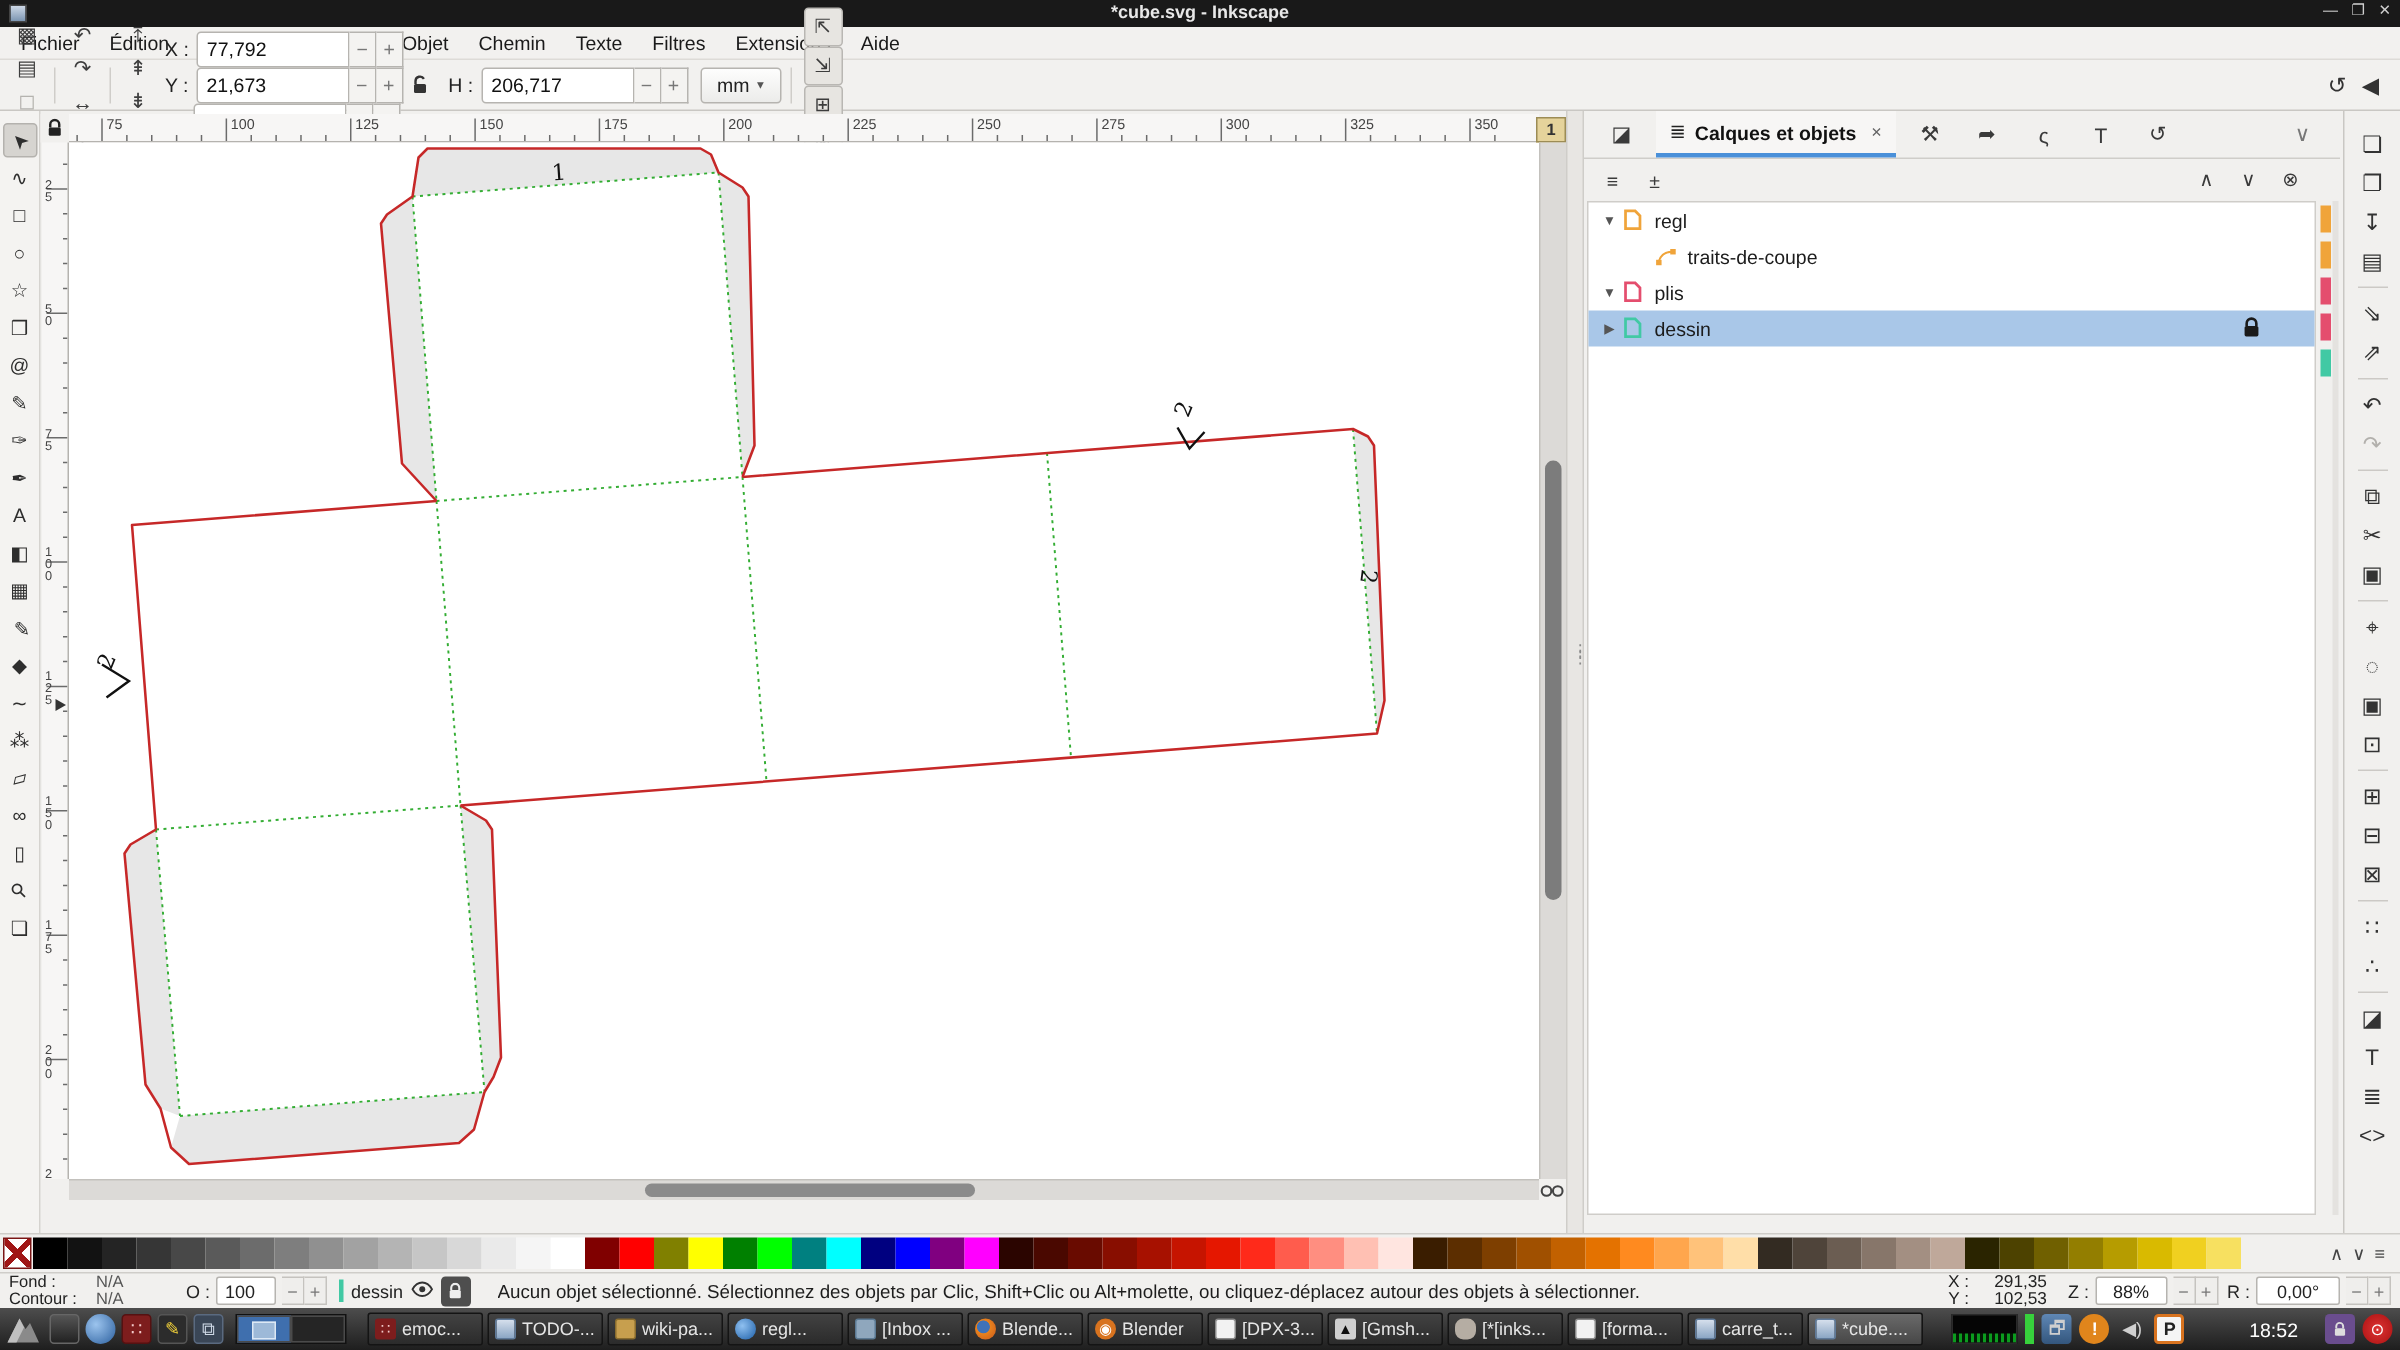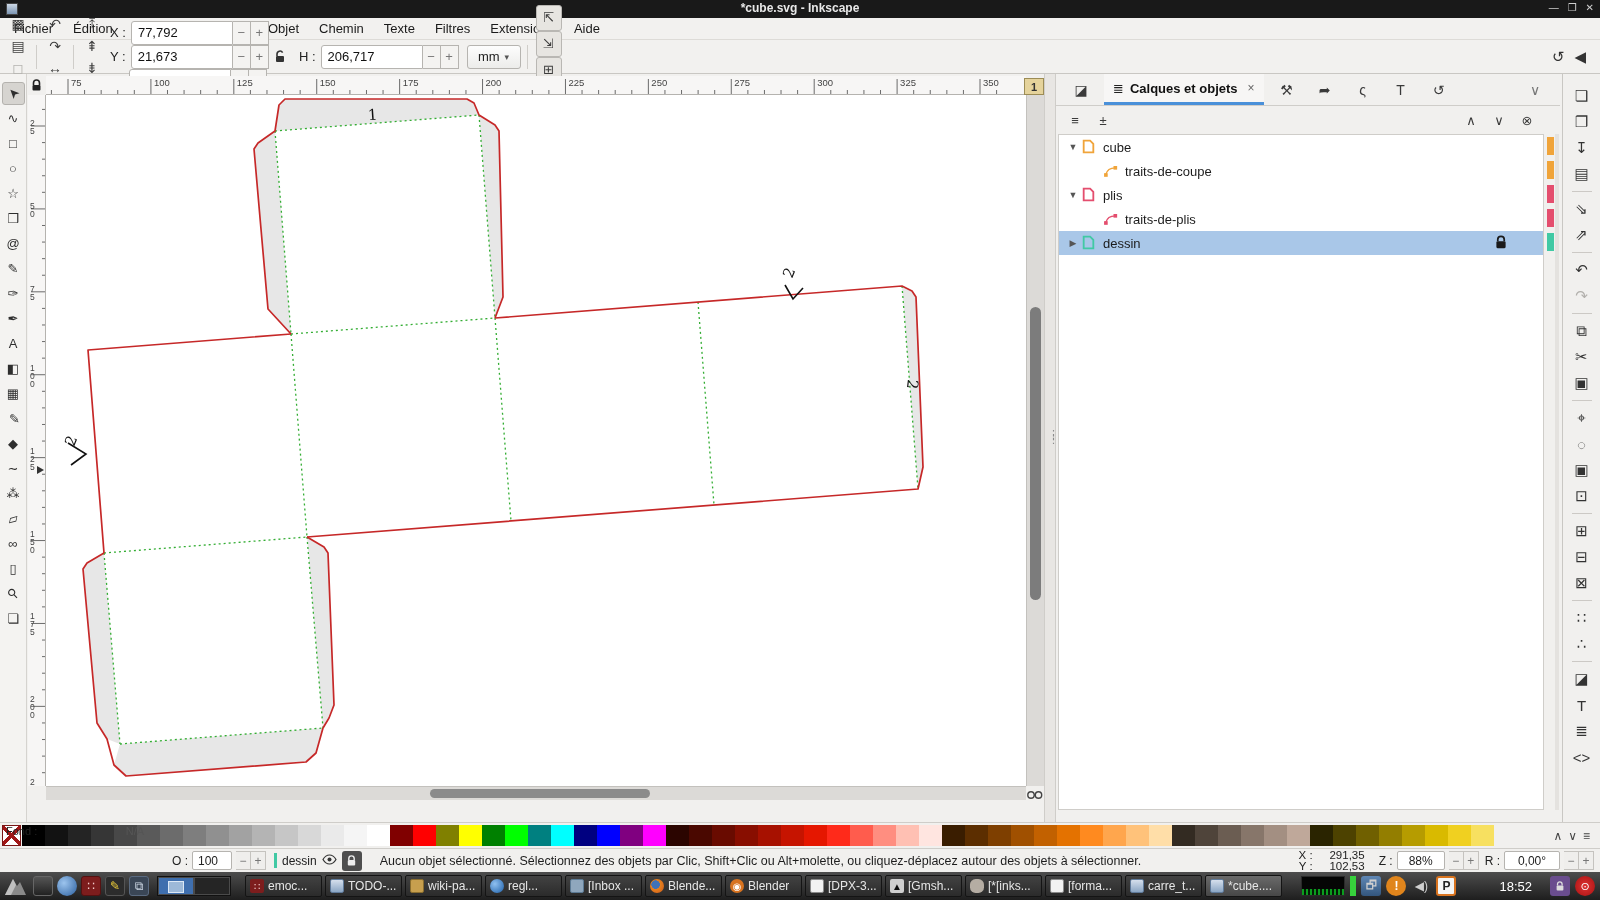--- a/index.html
+++ b/index.html
@@ -111,23 +111,23 @@
     border-top:1px solid #cfcdc9; display:flex; align-items:center; padding-left:2px; overflow:hidden; }
   #noneswatch { width:19px; height:21px; border:1px solid #7a1616; margin-right:1px; background:
     linear-gradient(45deg, transparent 42%, #a01616 42% 58%, transparent 58%),
     linear-gradient(-45deg, transparent 42%, #a01616 42% 58%, transparent 58%), #fff; }
   .swatch { width:23px; height:21px; flex:0 0 auto; }
   #palctrl { margin-left:auto; display:flex; gap:6px; padding:0 10px; font-size:12px; color:#444; }
 
   
   #statusbar { left:0; top:848px; width:1600px; height:24px; background:#f1f0ee;
     border-top:1px solid #cfcdc9; display:flex; align-items:center; padding:0 6px; font-size:12px; color:#222; }
-  #fillstroke { display:grid; grid-template-columns:58px 46px; line-height:11px; font-size:11px;gap:48px; }
+  #fillstroke { display:grid; grid-template-columns:58px 46px; line-height:11px; font-size:11px; }
   #fillstroke .k { color:#222; text-align:left; }
-  #fillstroke .v { color:#555; text-align:center; }
+  #fillstroke .v { color:#555; text-align:left; }
   .sbox { background:#fff; border:1px solid #b6b4b0; border-radius:2px; height:19px;
     display:flex; align-items:center; padding:0 5px; font-size:12px; }
   .mini { display:flex; }
   .mini span { width:15px; height:19px; display:flex; align-items:center; justify-content:center;
     color:#777; border:1px solid #c5c3bf; border-left:none; background:#efeeec; font-size:12px; }
   #layerchip { display:flex; align-items:center; gap:5px; margin:0 8px; }
   #layerchip .bar { width:3px; height:15px; background:#41c9a4; }
   #lockbtn { width:20px; height:20px; background:#4e4e4e; border-radius:3px;
     display:flex; align-items:center; justify-content:center; }
   #message { flex:1; white-space:nowrap; overflow:hidden; text-overflow:ellipsis;
@@ -612,48 +612,38 @@
           <span class="picon">∨</span>
           <span class="picon">⊗</span>
         </span>
     </div>
     <div id="treewrap">
         <div class="lrow">
           <span class="exp">▼</span>
           <span class="licon"><svg width="15" height="15" viewBox="0 0 14 14">
               <path d="M2.5 1.5h6l3 3v8h-9z" fill="none" stroke="#f0a43a" stroke-width="1.7"></path>
             </svg></span>
-          <span>cube</span>
+          <span>regl</span>
         </div>
         <div class="lrow">
           <span class="exp"></span>
           <span class="exp"></span>
           <span class="licon"><svg width="15" height="15" viewBox="0 0 14 14">
               <path d="M2.5 11C4 5 9 4.5 11.5 4.5" fill="none" stroke="#f0a43a" stroke-width="1.3"></path>
               <rect x="1" y="9.5" width="3.4" height="3.4" fill="#f0a43a"></rect>
               <rect x="9.8" y="2.8" width="3.4" height="3.4" fill="#f0a43a"></rect>
             </svg></span>
           <span>traits-de-coupe</span>
         </div>
         <div class="lrow">
           <span class="exp">▼</span>
           <span class="licon"><svg width="15" height="15" viewBox="0 0 14 14">
               <path d="M2.5 1.5h6l3 3v8h-9z" fill="none" stroke="#e44e6e" stroke-width="1.7"></path>
             </svg></span>
           <span>plis</span>
-        </div>
-        <div class="lrow">
-          <span class="exp"></span>
-          <span class="exp"></span>
-          <span class="licon"><svg width="15" height="15" viewBox="0 0 14 14">
-              <path d="M2.5 11C4 5 9 4.5 11.5 4.5" fill="none" stroke="#e44e6e" stroke-width="1.3"></path>
-              <rect x="1" y="9.5" width="3.4" height="3.4" fill="#e44e6e"></rect>
-              <rect x="9.8" y="2.8" width="3.4" height="3.4" fill="#e44e6e"></rect>
-            </svg></span>
-          <span>traits-de-plis</span>
         </div>
         <div class="lrow sel">
           <span class="exp">▶</span>
           <span class="licon"><svg width="15" height="15" viewBox="0 0 14 14">
               <path d="M2.5 1.5h6l3 3v8h-9z" fill="none" stroke="#41c9a4" stroke-width="1.7"></path>
             </svg></span>
           <span>dessin</span>
           <span class="lockw"><svg width="14" height="15" viewBox="0 0 12 13">
               <path d="M3.2 5.5V4a2.8 2.8 0 0 1 5.6 0v1.5" fill="none" stroke="#1a1a1a" stroke-width="1.5"></path>
               <rect x="2" y="5.5" width="8" height="6" rx="1" fill="#1a1a1a"></rect>

